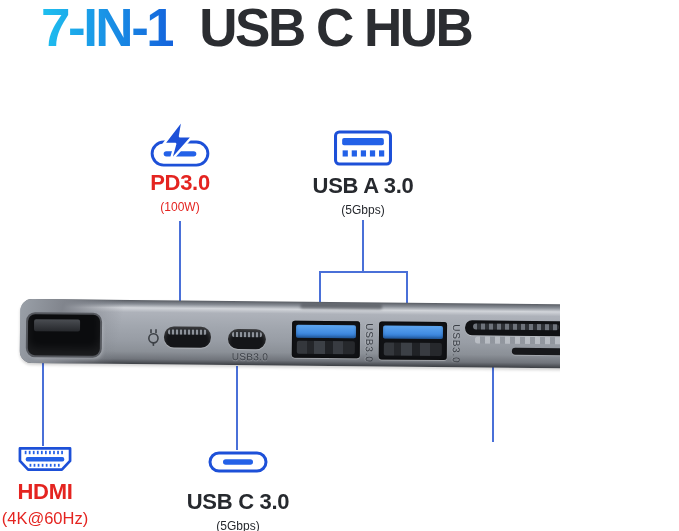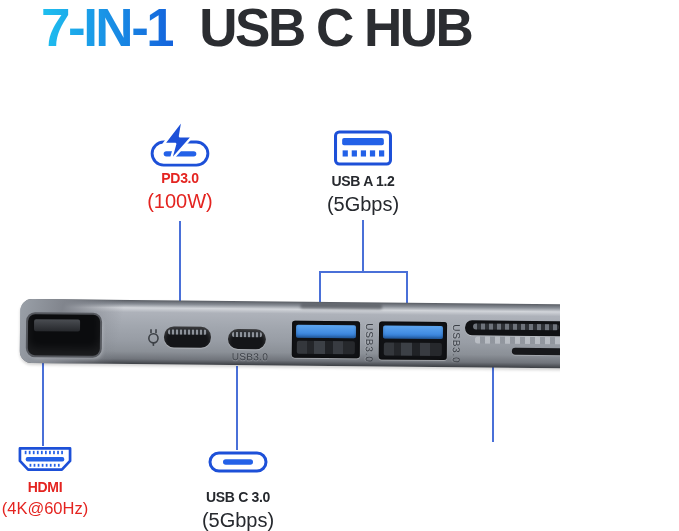--- a/index.html
+++ b/index.html
@@ -10,22 +10,22 @@
   
   .title { position:absolute; left:41px; top:-3px; display:flex; gap:26px;
            font-weight:800; font-size:53px; line-height:62px; letter-spacing:-2.5px; white-space:nowrap; }
   .title-accent { background:linear-gradient(90deg,#1fc0ef 0%,#1463dc 100%);
                   -webkit-background-clip:text; background-clip:text; color:transparent; }
   .title-main { color:#2b2d31; }
 
   
   .callout { position:absolute; text-align:center; }
   .c-icon { display:flex; justify-content:center; align-items:flex-end; }
-  .c-label { font-size:14px; font-weight:600; color:#26292e; letter-spacing:-0.3px; }
-  .c-sub   { font-size:20px; font-weight:500; color:#26292e; margin-top:4px; }
+  .c-label { font-size:22px; font-weight:600; color:#26292e; letter-spacing:-0.3px; }
+  .c-sub   { font-size:12px; font-weight:500; color:#26292e; margin-top:4px; }
   .red .c-label { color:#e42420; font-weight:700; }
   .red .c-sub   { color:#e42420; }
 
   .co-pd   { left:120px; top:118px; width:120px; }
   .co-pd .c-label { margin-top:2px; }
   .co-usba { left:293px; top:130px; width:140px; }
   .co-usba .c-label { margin-top:7px; }
   .co-hdmi { left:-3px;  top:446px; width:96px; }
   .co-hdmi .c-label { margin-top:6px; }
   .co-hdmi .c-sub { font-size:16.5px; }
@@ -141,21 +141,21 @@
       <svg width="60" height="36" viewBox="0 0 62 38">
         <rect x="2" y="2" width="58" height="34" rx="4" fill="#fff" stroke="#1d50d8" stroke-width="3.2"></rect>
         <rect x="9" y="8.5" width="44" height="7.5" rx="2" fill="#2361e8"></rect>
         <rect x="9.5" y="21.5" width="5.5" height="6.5" fill="#2361e8"></rect>
         <rect x="19.1" y="21.5" width="5.5" height="6.5" fill="#2361e8"></rect>
         <rect x="28.7" y="21.5" width="5.5" height="6.5" fill="#2361e8"></rect>
         <rect x="38.3" y="21.5" width="5.5" height="6.5" fill="#2361e8"></rect>
         <rect x="47.9" y="21.5" width="5.5" height="6.5" fill="#2361e8"></rect>
       </svg>
     </div>
-    <div class="c-label">USB A 1.2</div>
+    <div class="c-label">USB A 3.0</div>
     <div class="c-sub">(5Gbps)</div>
   </div>
 
   <div class="vline ln-pd"></div>
   <div class="dot dt-pd"></div>
   <div class="vline ln-usba-stem"></div>
   <div class="hline ln-usba-h"></div>
   <div class="vline ln-usba-l"></div>
   <div class="vline ln-usba-r"></div>
   <div class="dot dt-usba-l"></div>

